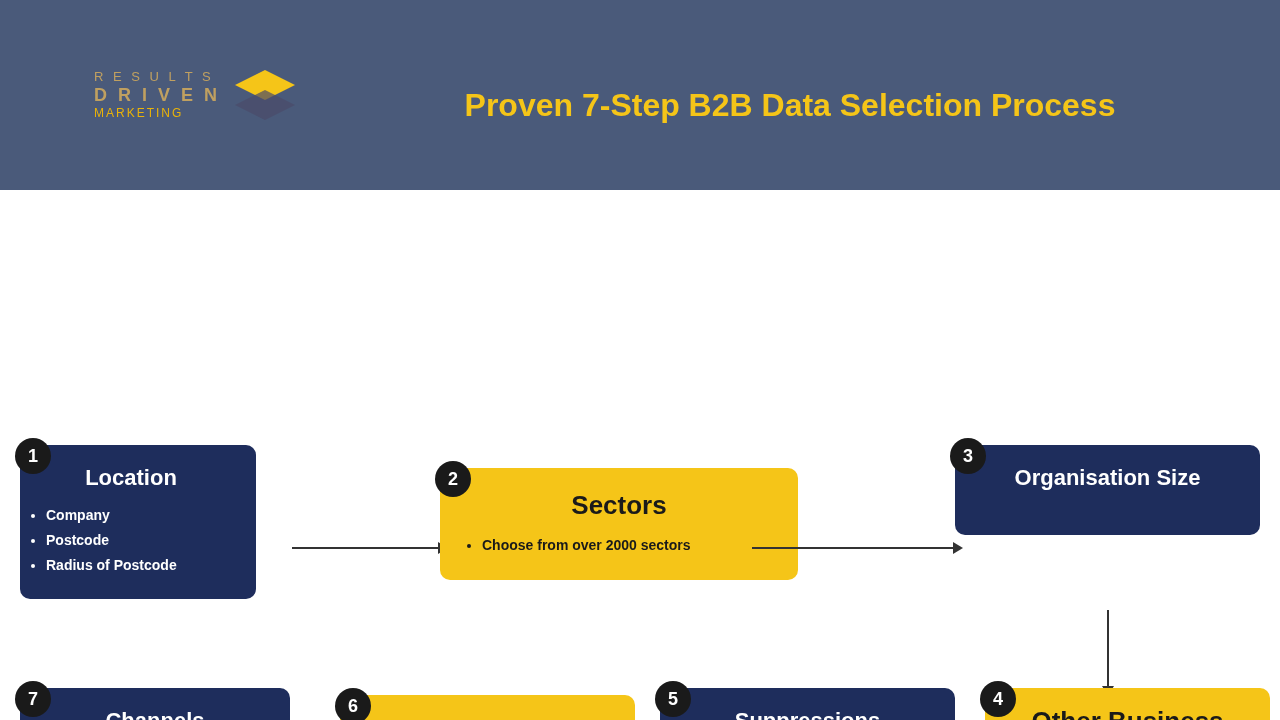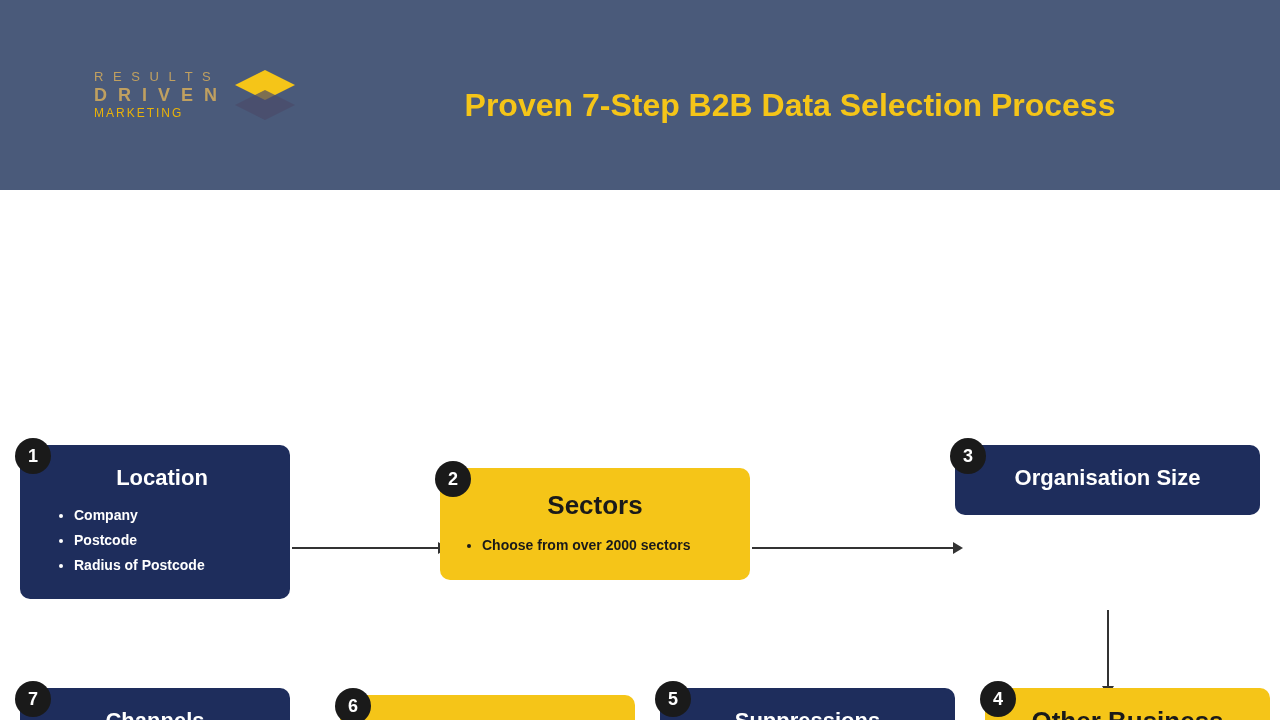--- a/index.html
+++ b/index.html
@@ -155,29 +155,29 @@
       position: absolute;
       bottom: -8px;
       left: -5px;
       border-top: 10px solid #333;
       border-left: 6px solid transparent;
       border-right: 6px solid transparent;
     }
 
     
     
-    #card1 { left: 20px; top: 255px; width: 270px; padding: 20px 18px 20px 32px; }
+    #card1 { left: 20px; top: 255px; width: 236px; padding: 20px 18px 20px 4px; }
     #badge1 { left: 15px; top: 248px; }
 
     
-    #card2 { left: 440px; top: 278px; width: 310px; padding: 22px 20px 22px 20px; }
+    #card2 { left: 440px; top: 278px; width: 358px; padding: 22px 20px 22px 20px; }
     #badge2 { left: 435px; top: 271px; }
 
     
-    #card3 { left: 955px; top: 255px; width: 305px; padding: 20px 18px 12px 18px; }
+    #card3 { left: 955px; top: 255px; width: 305px; padding: 20px 18px 32px 18px; }
     #badge3 { left: 950px; top: 248px; }
 
     
     #card4 { left: 985px; top: 498px; width: 285px; padding: 18px 16px; }
     #badge4 { left: 980px; top: 491px; }
 
     
     #card5 { left: 660px; top: 498px; width: 295px; padding: 20px 18px; }
     #badge5 { left: 655px; top: 491px; }
 

